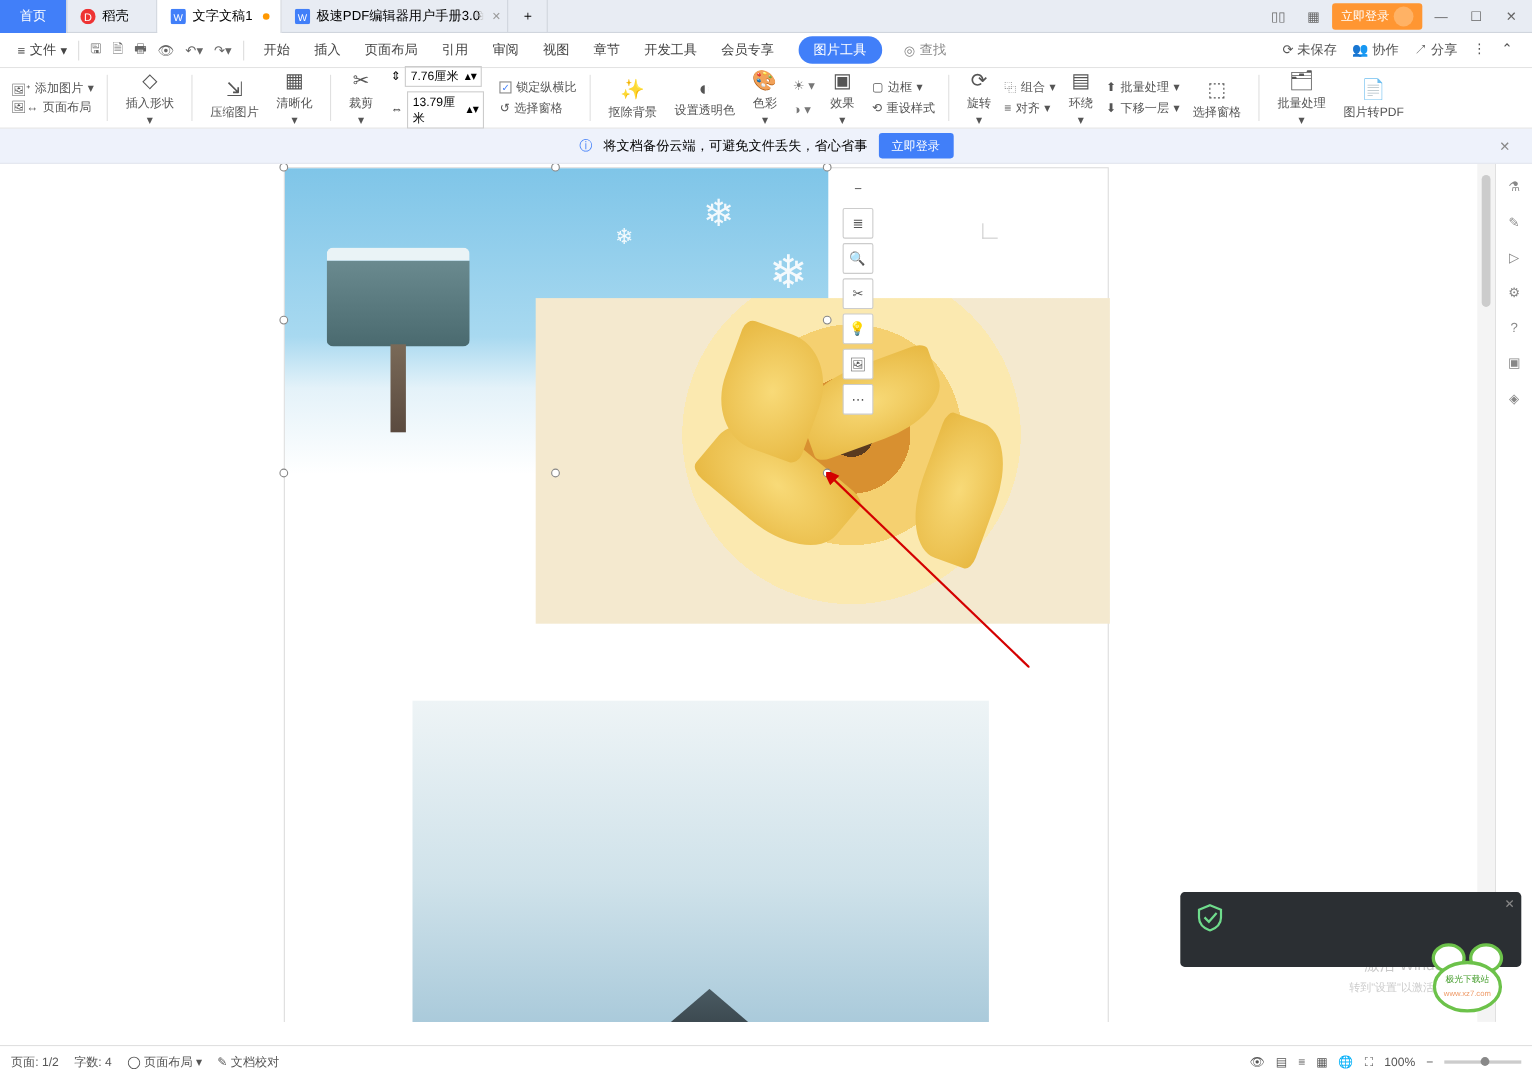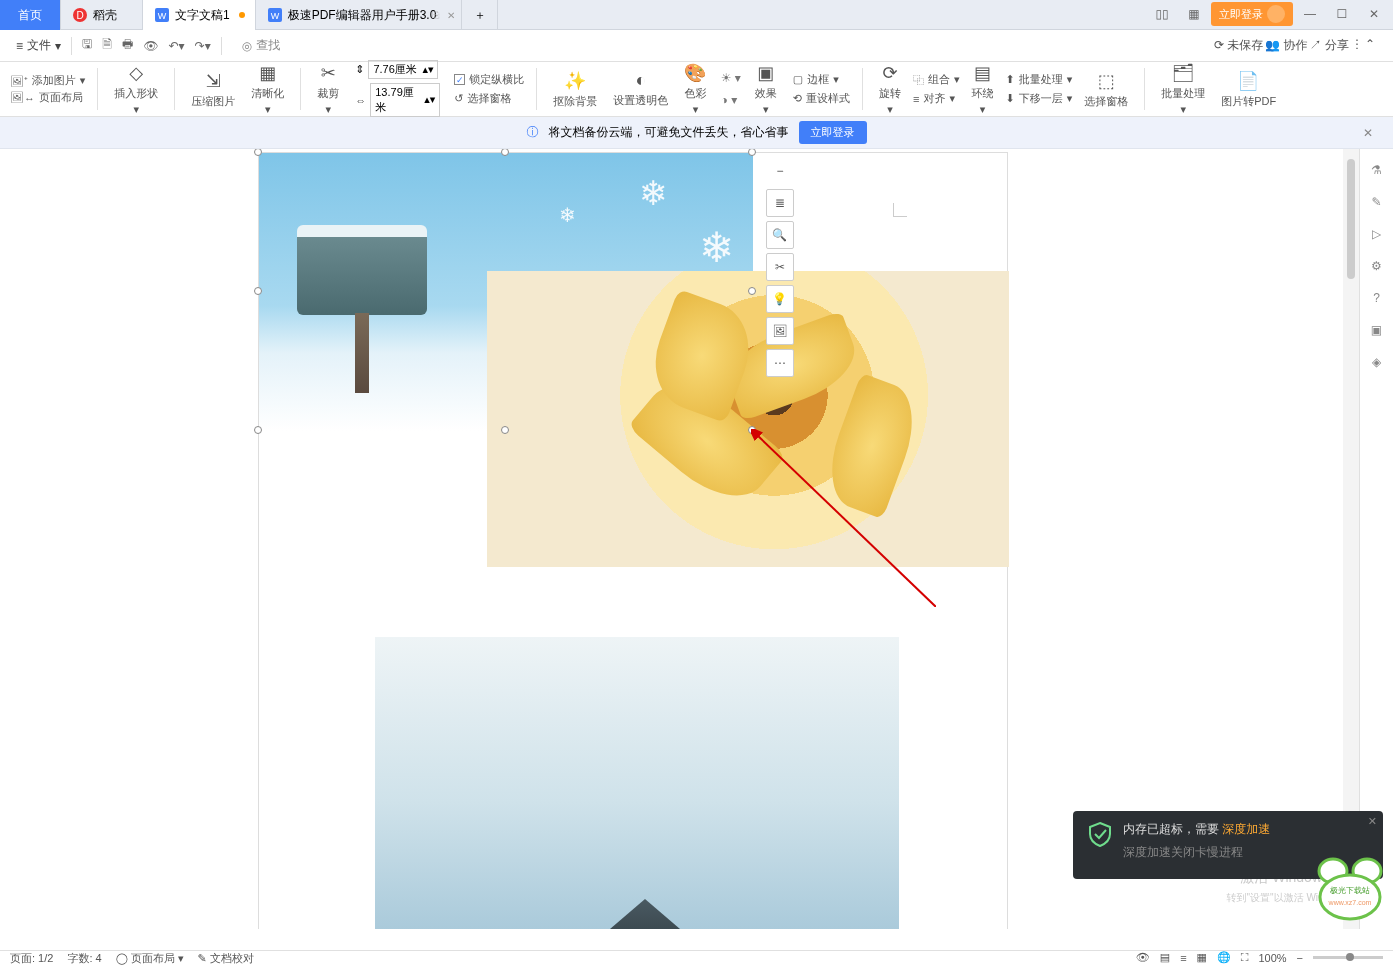--- a/index.html
+++ b/index.html
@@ -1,35 +1,35 @@
 <!DOCTYPE html>
 <html><head>
 <meta charset="utf-8">
 <style>
 *{margin:0;padding:0;box-sizing:border-box;font-family:"Microsoft YaHei",sans-serif}
 body{width:1393px;height:980px;background:#fff;overflow:hidden;position:relative;font-size:12px}
-.titlebar{height:30px;background:#e8ecf3;display:flex;align-items:flex-start;border-bottom:1px solid #d0d5dd}
+.titlebar{height:30px;background:#e8ecf3;display:flex;align-items:center;border-bottom:1px solid #d0d5dd}
 .tab{height:30px;padding:0 25px 0 12px;display:flex;align-items:center;gap:6px;position:relative;cursor:pointer;border-right:1px solid #d0d5dd}
 .tab.home{background:#417ff9;color:#fff;padding:0 18px}
 .tab.active{background:#fff}
 .tab .dot{width:6px;height:6px;border-radius:50%;background:#ff9800;position:absolute;right:10px}
 .tab .close{position:absolute;right:6px;font-size:10px;color:#999}
 .tab .pin{position:absolute;right:22px;font-size:9px;color:#aaa}
 .win-ctrl{margin-left:auto;display:flex;align-items:center;gap:2px;padding-right:4px}
 .login-btn{background:#ff9632;color:#fff;padding:3px 8px;border-radius:3px;display:flex;align-items:center;gap:4px;font-size:11px}
 .avatar-circle{width:18px;height:18px;border-radius:50%;background:#ffb265}
 .wc{width:30px;height:28px;display:flex;align-items:center;justify-content:center;color:#666;cursor:pointer}
 .menubar{height:32px;background:#fff;display:flex;align-items:center;border-bottom:1px solid #e0e0e0;padding:0 8px;gap:2px}
 .file-menu{display:flex;align-items:center;gap:4px;padding:4px 8px;color:#444}
 .qa{display:flex;align-items:center;gap:10px;padding:0 8px;color:#555}
 .menu-tabs{display:flex;gap:22px;margin-left:16px;color:#444}
 .menu-tab{cursor:pointer;padding:4px 0}
 .menu-tab.active{background:#417ff9;color:#fff;padding:4px 14px;border-radius:14px}
 .find{display:flex;align-items:center;gap:4px;color:#888;margin-left:18px}
-.right-menu{margin-left:auto;display:flex;gap:2px;color:#555;padding-right:10px}
+.right-menu{margin-left:auto;display:flex;gap:14px;color:#555;padding-right:10px}
 .ribbon{height:55px;background:#fff;display:flex;align-items:center;padding:0 10px;border-bottom:1px solid #e0e0e0;gap:8px}
 .rgroup{display:flex;flex-direction:column;align-items:center;gap:2px;padding:0 4px;color:#555;cursor:pointer;font-size:11px}
 .rgroup-row{display:flex;align-items:center;gap:4px;font-size:11px;color:#555}
 .sep{width:1px;height:42px;background:#e0e0e0;margin:0 4px}
 .sz-row{display:flex;align-items:center;gap:4px;font-size:11px;margin-bottom:2px}
 .sz-input{border:1px solid #ccc;padding:1px 4px;width:70px;font-size:11px;display:flex;justify-content:space-between;align-items:center}
 .icon{display:inline-flex;align-items:center;justify-content:center;color:#666}
 .notif-bar{height:32px;background:#eef2fb;display:flex;align-items:center;justify-content:center;gap:10px;border-bottom:1px solid #e0e5ee;position:relative}
 .notif-bar .btn{background:#417ff9;color:#fff;padding:4px 12px;border-radius:3px;font-size:11px;cursor:pointer}
 .notif-bar .x{position:absolute;right:20px;color:#888;cursor:pointer}
@@ -38,36 +38,36 @@
 .sel-handles{position:absolute;left:258px;top:3px;width:494px;height:278px;pointer-events:none}
 .handle{width:8px;height:8px;border:1px solid #888;background:#fff;border-radius:50%;position:absolute}
 .float-tools{position:absolute;left:766px;top:8px;display:flex;flex-direction:column;gap:4px}
 .ft{width:28px;height:28px;border:1px solid #ccc;background:#fff;display:flex;align-items:center;justify-content:center;cursor:pointer;color:#555;border-radius:2px}
 .ft.nb{border:none}
 .arrow-line{position:absolute;left:751px;top:280px;width:185px;height:178px;pointer-events:none}
 .side-panel{position:absolute;right:0;top:0;width:34px;height:100%;background:#fff;border-left:1px solid #e0e0e0;display:flex;flex-direction:column;gap:18px;padding-top:14px;align-items:center;color:#888}
 .side-panel .sp{cursor:pointer}
 .scroll-track{position:absolute;right:34px;top:0;width:16px;height:100%;background:#f4f4f4}
 .scroll-thumb{position:absolute;top:10px;width:8px;left:4px;height:120px;background:#ccc;border-radius:4px}
-.statusbar{position:absolute;bottom:0;left:0;right:0;height:30px;border-top:1px solid #e0e0e0;background:#fff;display:flex;align-items:flex-start;padding:0 10px;font-size:11px;color:#555;gap:14px}
+.statusbar{position:absolute;bottom:0;left:0;right:0;height:30px;border-top:1px solid #e0e0e0;background:#fff;display:flex;align-items:center;padding:0 10px;font-size:11px;color:#555;gap:14px}
 .statusbar .right{margin-left:auto;display:flex;align-items:center;gap:10px}
 .toast{position:absolute;right:10px;bottom:50px;width:310px;height:68px;background:#2b2f33;color:#ddd;border-radius:4px;padding:10px 14px;font-size:12px}
 .toast .hl{color:#ffaa33}
 .toast .x{position:absolute;right:6px;top:4px;color:#888;cursor:pointer;font-size:11px}
 .watermark{position:absolute;right:64px;bottom:42px;color:#c8c8c8;font-size:14px}
 .wm2{position:absolute;right:46px;bottom:24px;color:#ccc;font-size:10px}
 .img1{position:absolute;left:0;top:0;width:494px;height:278px;background:linear-gradient(180deg,#7fc5e8 0%,#a8d9f0 55%,#e4f2f9 72%,#fff 100%);overflow:hidden}
 .snowboard{position:absolute;left:38px;top:72px;width:130px;height:90px;background:linear-gradient(#6a8a8f,#4a6a6f);border-radius:6px;border-top:12px solid #eaf3f6}
 .post{position:absolute;left:96px;top:160px;width:14px;height:80px;background:linear-gradient(#7a6a58,#5a4a3f)}
 .snowflake{position:absolute;color:#fff;opacity:.9}
 .img2{position:absolute;left:228px;top:118px;width:522px;height:296px;background:radial-gradient(circle at 55% 42%,#5a3a1f 0 6%,#d89030 6% 16%,#f5d070 16% 30%,#fbe9b0 30% 46%,#f4e9cf 46% 100%)}
 .petal{position:absolute;background:radial-gradient(ellipse,#f8da78,#e7b740);border-radius:50% 10% 50% 10%}
 .img3{position:absolute;left:116px;top:484px;width:524px;height:330px;background:linear-gradient(180deg,#eef4f6 0%,#cfe2ea 50%,#9fc3d6 100%)}
 .roof{position:absolute;left:200px;bottom:8px;width:140px;height:60px;background:linear-gradient(#4a5a62,#2f3a40);clip-path:polygon(50% 0,100% 100%,0 100%)}
-.carton{position:absolute;right:8px;bottom:8px;width:70px;height:64px}
+.carton{position:absolute;right:24px;bottom:8px;width:70px;height:64px}
 svg{display:block}
 </style>
 </head>
 <body>
 
 <div class="titlebar">
   <div class="tab home">
       <span>首页</span>
     </div>
   <div class="tab">
@@ -117,20 +117,32 @@
   <div style="width:1px;height:18px;background:#ddd"></div>
   <div class="qa">
     <span class="icon">🖫</span>
     <span class="icon">🗎</span>
     <span class="icon">🖶</span>
     <span class="icon">👁</span>
     <span class="icon">↶▾</span>
     <span class="icon">↷▾</span>
   </div>
   <div style="width:1px;height:18px;background:#ddd"></div>
+  <div class="menu-tabs">
+    <span class="menu-tab">开始</span>
+    <span class="menu-tab">插入</span>
+    <span class="menu-tab">页面布局</span>
+    <span class="menu-tab">引用</span>
+    <span class="menu-tab">审阅</span>
+    <span class="menu-tab">视图</span>
+    <span class="menu-tab">章节</span>
+    <span class="menu-tab">开发工具</span>
+    <span class="menu-tab">会员专享</span>
+    <span class="menu-tab active">图片工具</span>
+  </div>
   <div class="find">
       <span>◎</span>
       <span>查找</span>
     </div>
   <div class="right-menu">
     <span><span>⟳</span> <span>未保存</span></span>
     <span><span>👥</span> <span>协作</span></span>
     <span><span>↗</span> <span>分享</span></span>
     <span>⋮</span>
     <span>⌃</span>
@@ -304,24 +316,20 @@
   <div class="watermark">激活 Windows</div>
   <div class="wm2">转到"设置"以激活 Windows</div>
 
   <div class="toast">
     <span class="x">✕</span>
     <div style="display:flex;gap:10px;align-items:flex-start">
       <svg width="26" height="26">
           <path d="M13 2 L23 6 V13 C23 19 18 23 13 25 C8 23 3 19 3 13 V6 Z" fill="none" stroke="#6fdc8c" stroke-width="2"></path>
           <path d="M8 13 L12 17 L19 9" fill="none" stroke="#6fdc8c" stroke-width="2"></path>
         </svg>
-      <div>
-        <div><span>内存已超标，需要 </span><span class="hl">深度加速</span></div>
-        <div style="color:#888;margin-top:6px">深度加速关闭卡慢进程</div>
-      </div>
     </div>
   </div>
 
   <div class="carton">
     <svg viewBox="0 0 70 64">
         <ellipse cx="18" cy="14" rx="14" ry="12" fill="#fff" stroke="#6cc24a" stroke-width="3"></ellipse>
         <ellipse cx="52" cy="14" rx="14" ry="12" fill="#fff" stroke="#6cc24a" stroke-width="3"></ellipse>
         <ellipse cx="35" cy="40" rx="30" ry="22" fill="#fff" stroke="#6cc24a" stroke-width="3"></ellipse>
         <text x="35" y="36" text-anchor="middle" fill="#4aa032" font-size="8">极光下载站</text>
         <text x="35" y="48" text-anchor="middle" fill="#e96" font-size="7">www.xz7.com</text>

